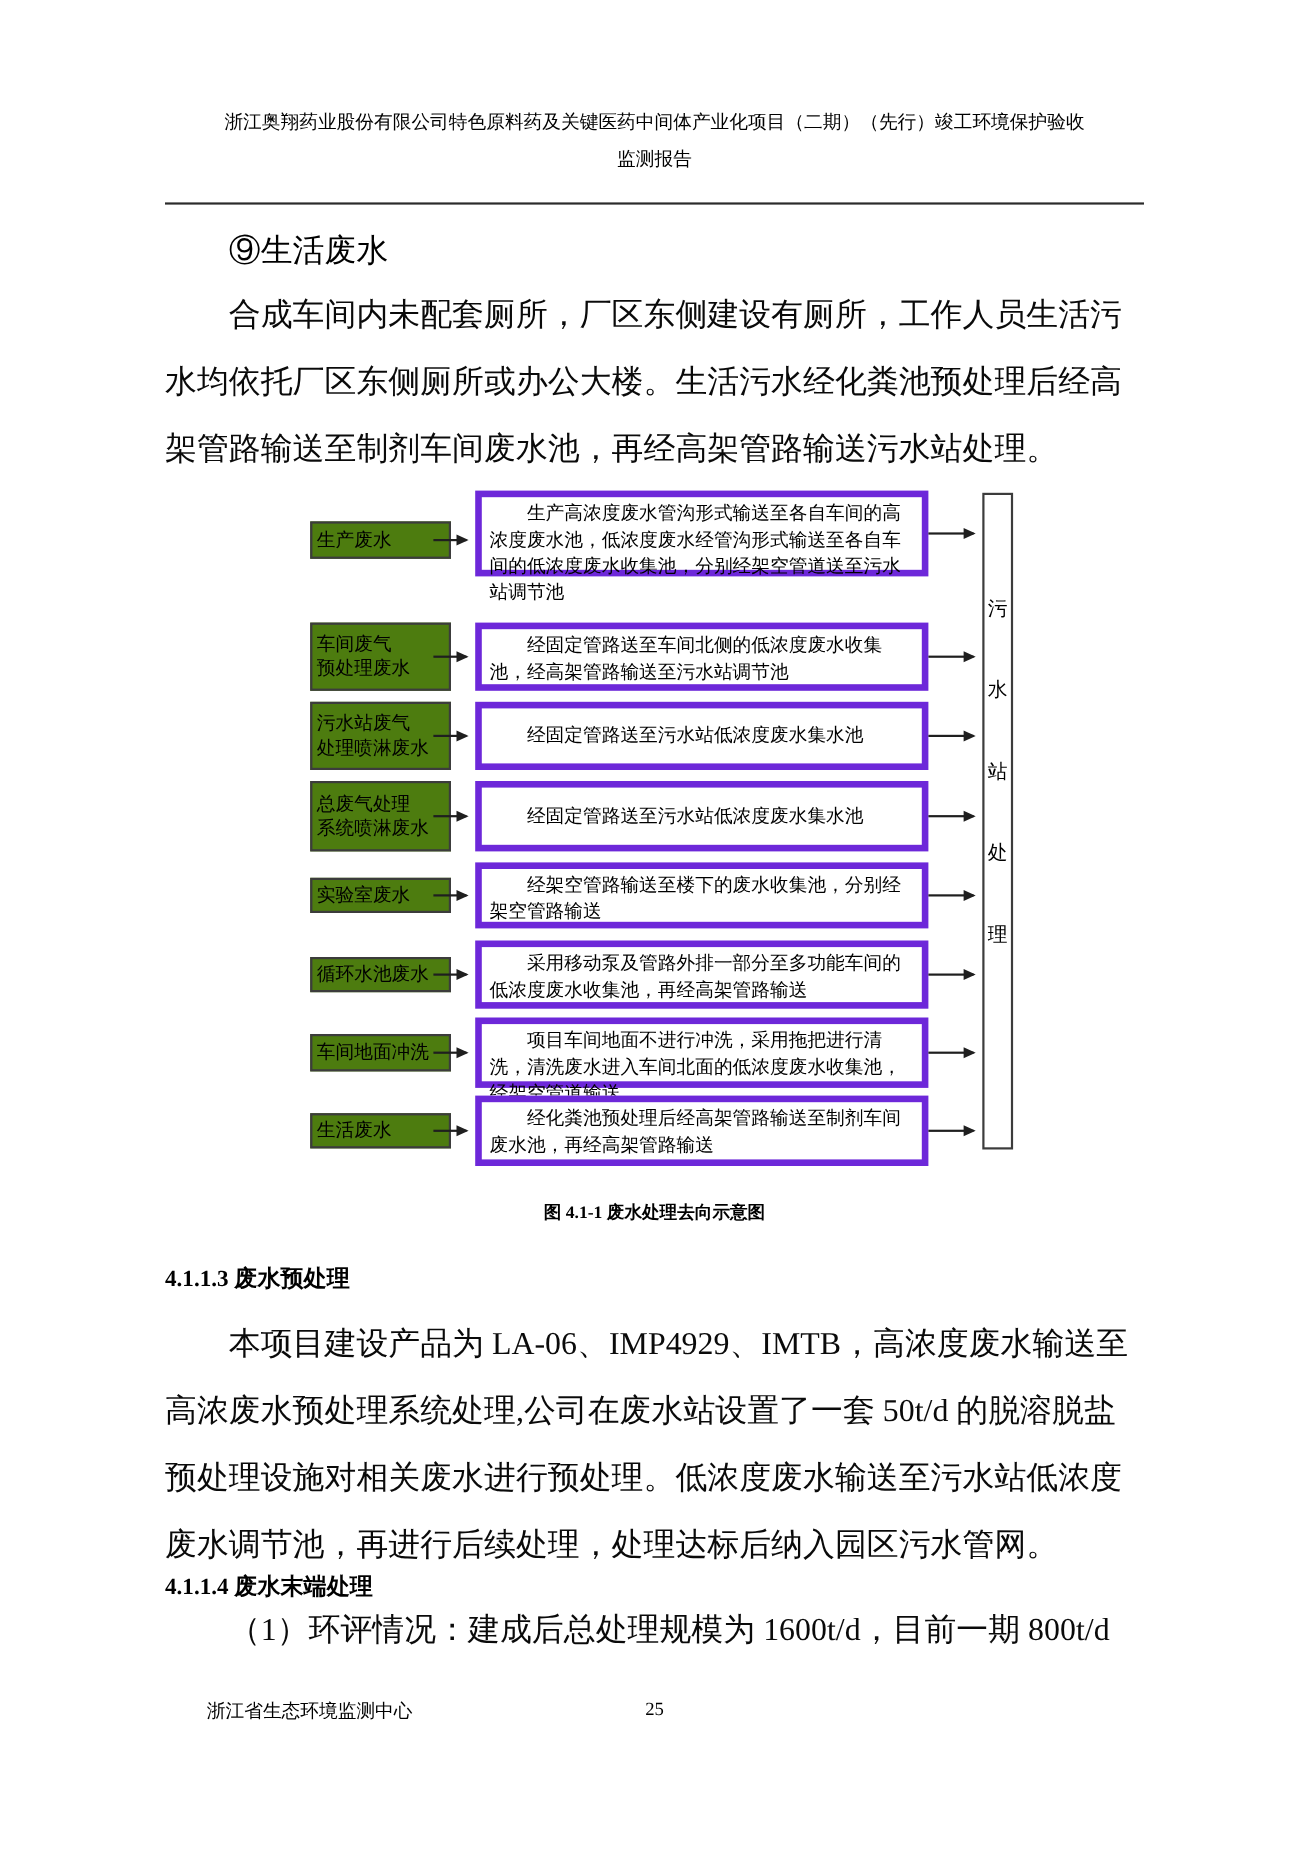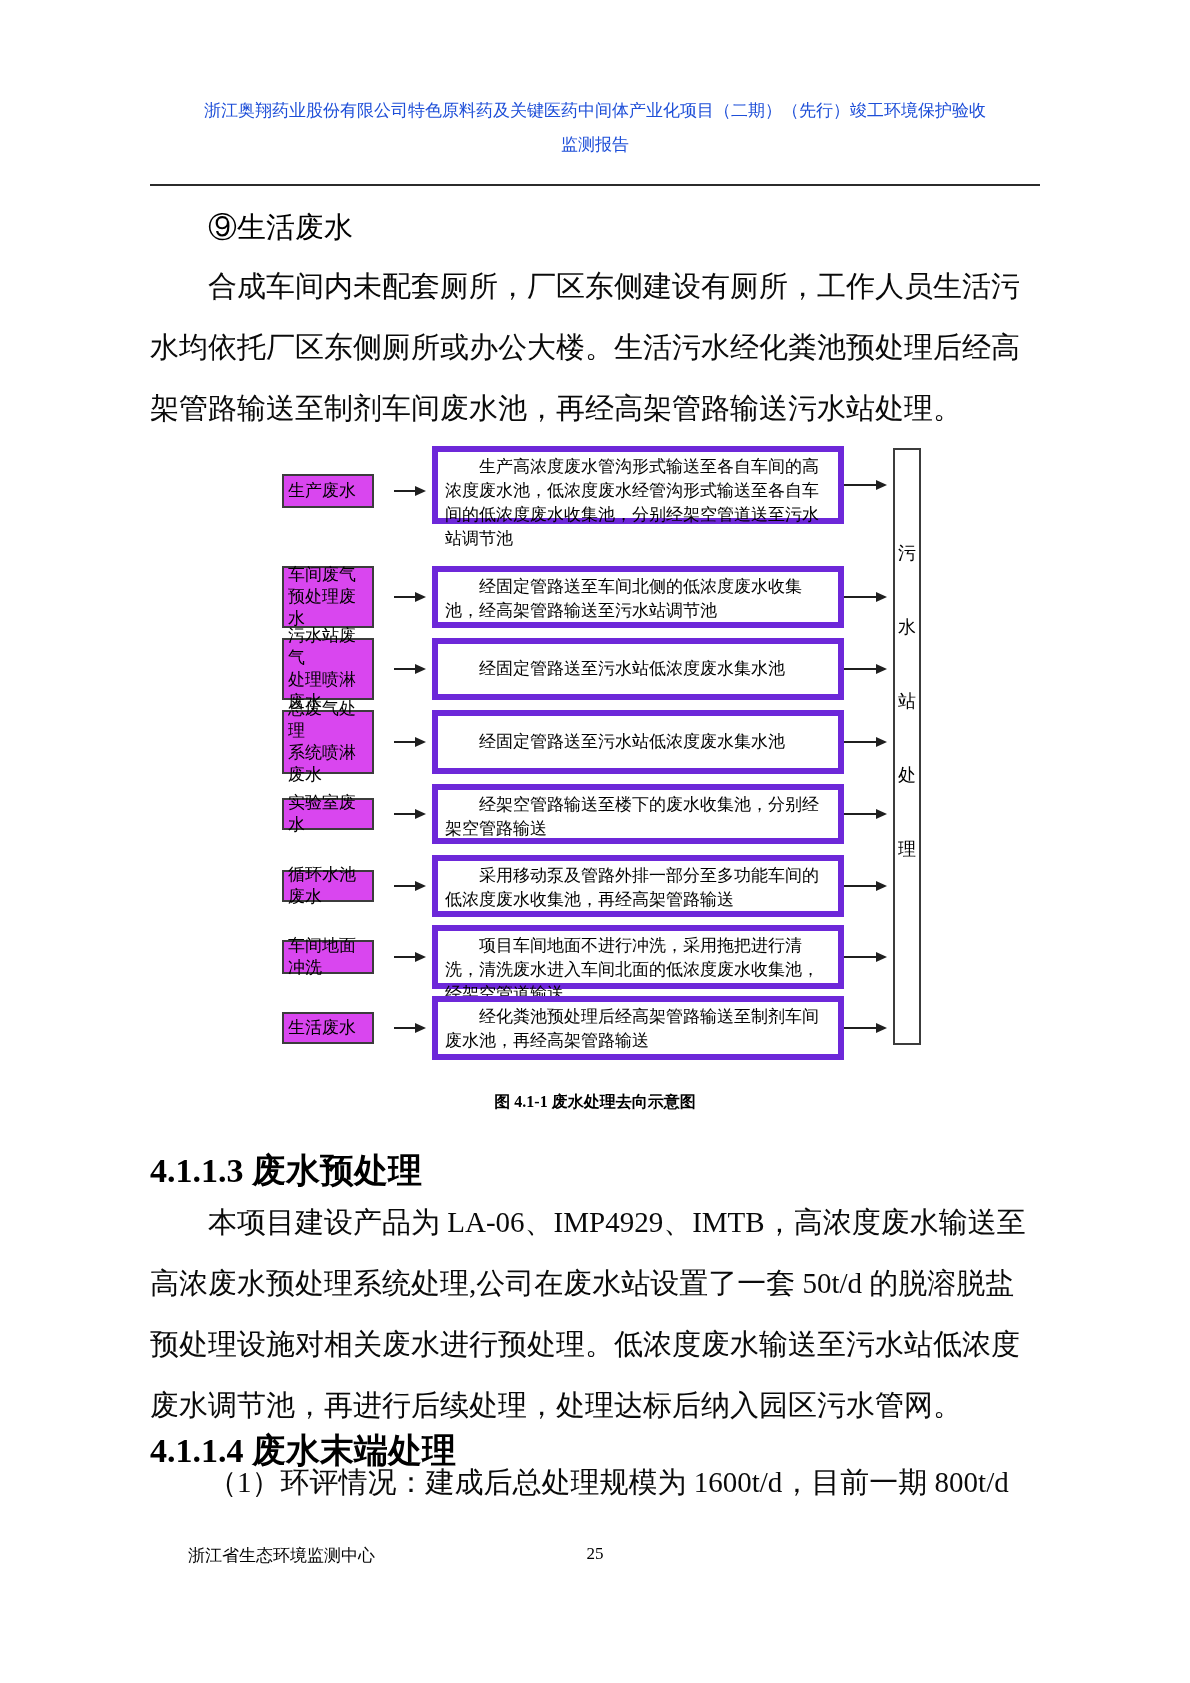--- a/index.html
+++ b/index.html
@@ -4,57 +4,57 @@
 <style>
   html,body { margin:0; padding:0; background:#e8e8e8; }
   .page {
     position:relative; width:1190px; height:1683px; margin:0 auto;
     background:#ffffff; color:#000;
     font-family:"Liberation Serif","DejaVu Serif",serif;
     overflow:hidden;
   }
   
   .hdr-line { position:absolute; left:150px; width:890px; text-align:center;
-    font-size:17px; line-height:26px; white-space:nowrap; color:#1d4ed8; }
+    font-size:17px; line-height:26px; white-space:nowrap; color:#000000; }
   .hdr1 { top:98px; }
   .hdr2 { top:132px; }
   .hdr-rule { position:absolute; left:150px; width:890px; top:184px;
     border-top:2px solid #2b2b2b; }
   
   .pline { position:relative; font-size:29px; height:61px; line-height:61px;
     white-space:nowrap; color:#0a0a0a; }
   .para { position:absolute; left:150px; width:890px; }
   .ind { text-indent:58px; }
   .p-intro { top:195px; }
   .p-413  { top:1192px; }
   .p-414  { top:1452px; }
   
-  .src { position:absolute; left:282px; width:92px; box-sizing:border-box;
-    border:2px solid #3c3c3c; background:#d946ef; font-size:17px; line-height:1.3;
+  .src { position:absolute; left:282px; width:128px; box-sizing:border-box;
+    border:2px solid #3c3c3c; background:#4d7c0f; font-size:17px; line-height:1.3;
     display:flex; align-items:center; padding:2px 4px; white-space:pre-line; }
   .mid { position:absolute; left:432px; width:412px; box-sizing:border-box;
     border:6px solid #6d28d9; background:#fff; font-size:17px; line-height:24px;
     padding:3px 7px; }
   .mid .t { text-indent:2em; }
   .mid.vc { display:flex; align-items:center; }
   .mid.vc .t { width:100%; }
   .arrow { position:absolute; height:0; border-top:2px solid #1f1f1f; }
   .arrow:after { content:""; position:absolute; right:-2px; top:-6px; width:0; height:0;
     border-left:11px solid #1f1f1f; border-top:5px solid transparent;
     border-bottom:5px solid transparent; }
   .a1 { left:394px; width:30px; }
   .a2 { left:844px; width:41px; }
   .sink { position:absolute; left:893px; top:448px; width:28px; height:597px;
     box-sizing:border-box; border:2px solid #3c3c3c; display:flex;
     flex-direction:column; align-items:center; padding-top:94px; gap:56px;
     font-size:18px; line-height:1; }
   
   .caption { position:absolute; left:150px; width:890px; top:1092px; text-align:center;
     font-weight:bold; font-size:16px; white-space:nowrap; }
-  .h3 { position:absolute; left:150px; font-weight:bold; font-size:34px;
+  .h3 { position:absolute; left:150px; font-weight:bold; font-size:21px;
     white-space:nowrap; }
   .h3-413 { top:1148px; }
   .h3-414 { top:1428px; }
   .numbered-sub { position:absolute; left:150px; top:208px; font-size:29px;
     text-indent:58px; white-space:nowrap; }
   .footer-org { position:absolute; left:188px; top:1544px; font-size:17px; }
   .footer-page { position:absolute; left:150px; width:890px; top:1544px;
     text-align:center; font-size:17px; }
 </style>
 </head>

